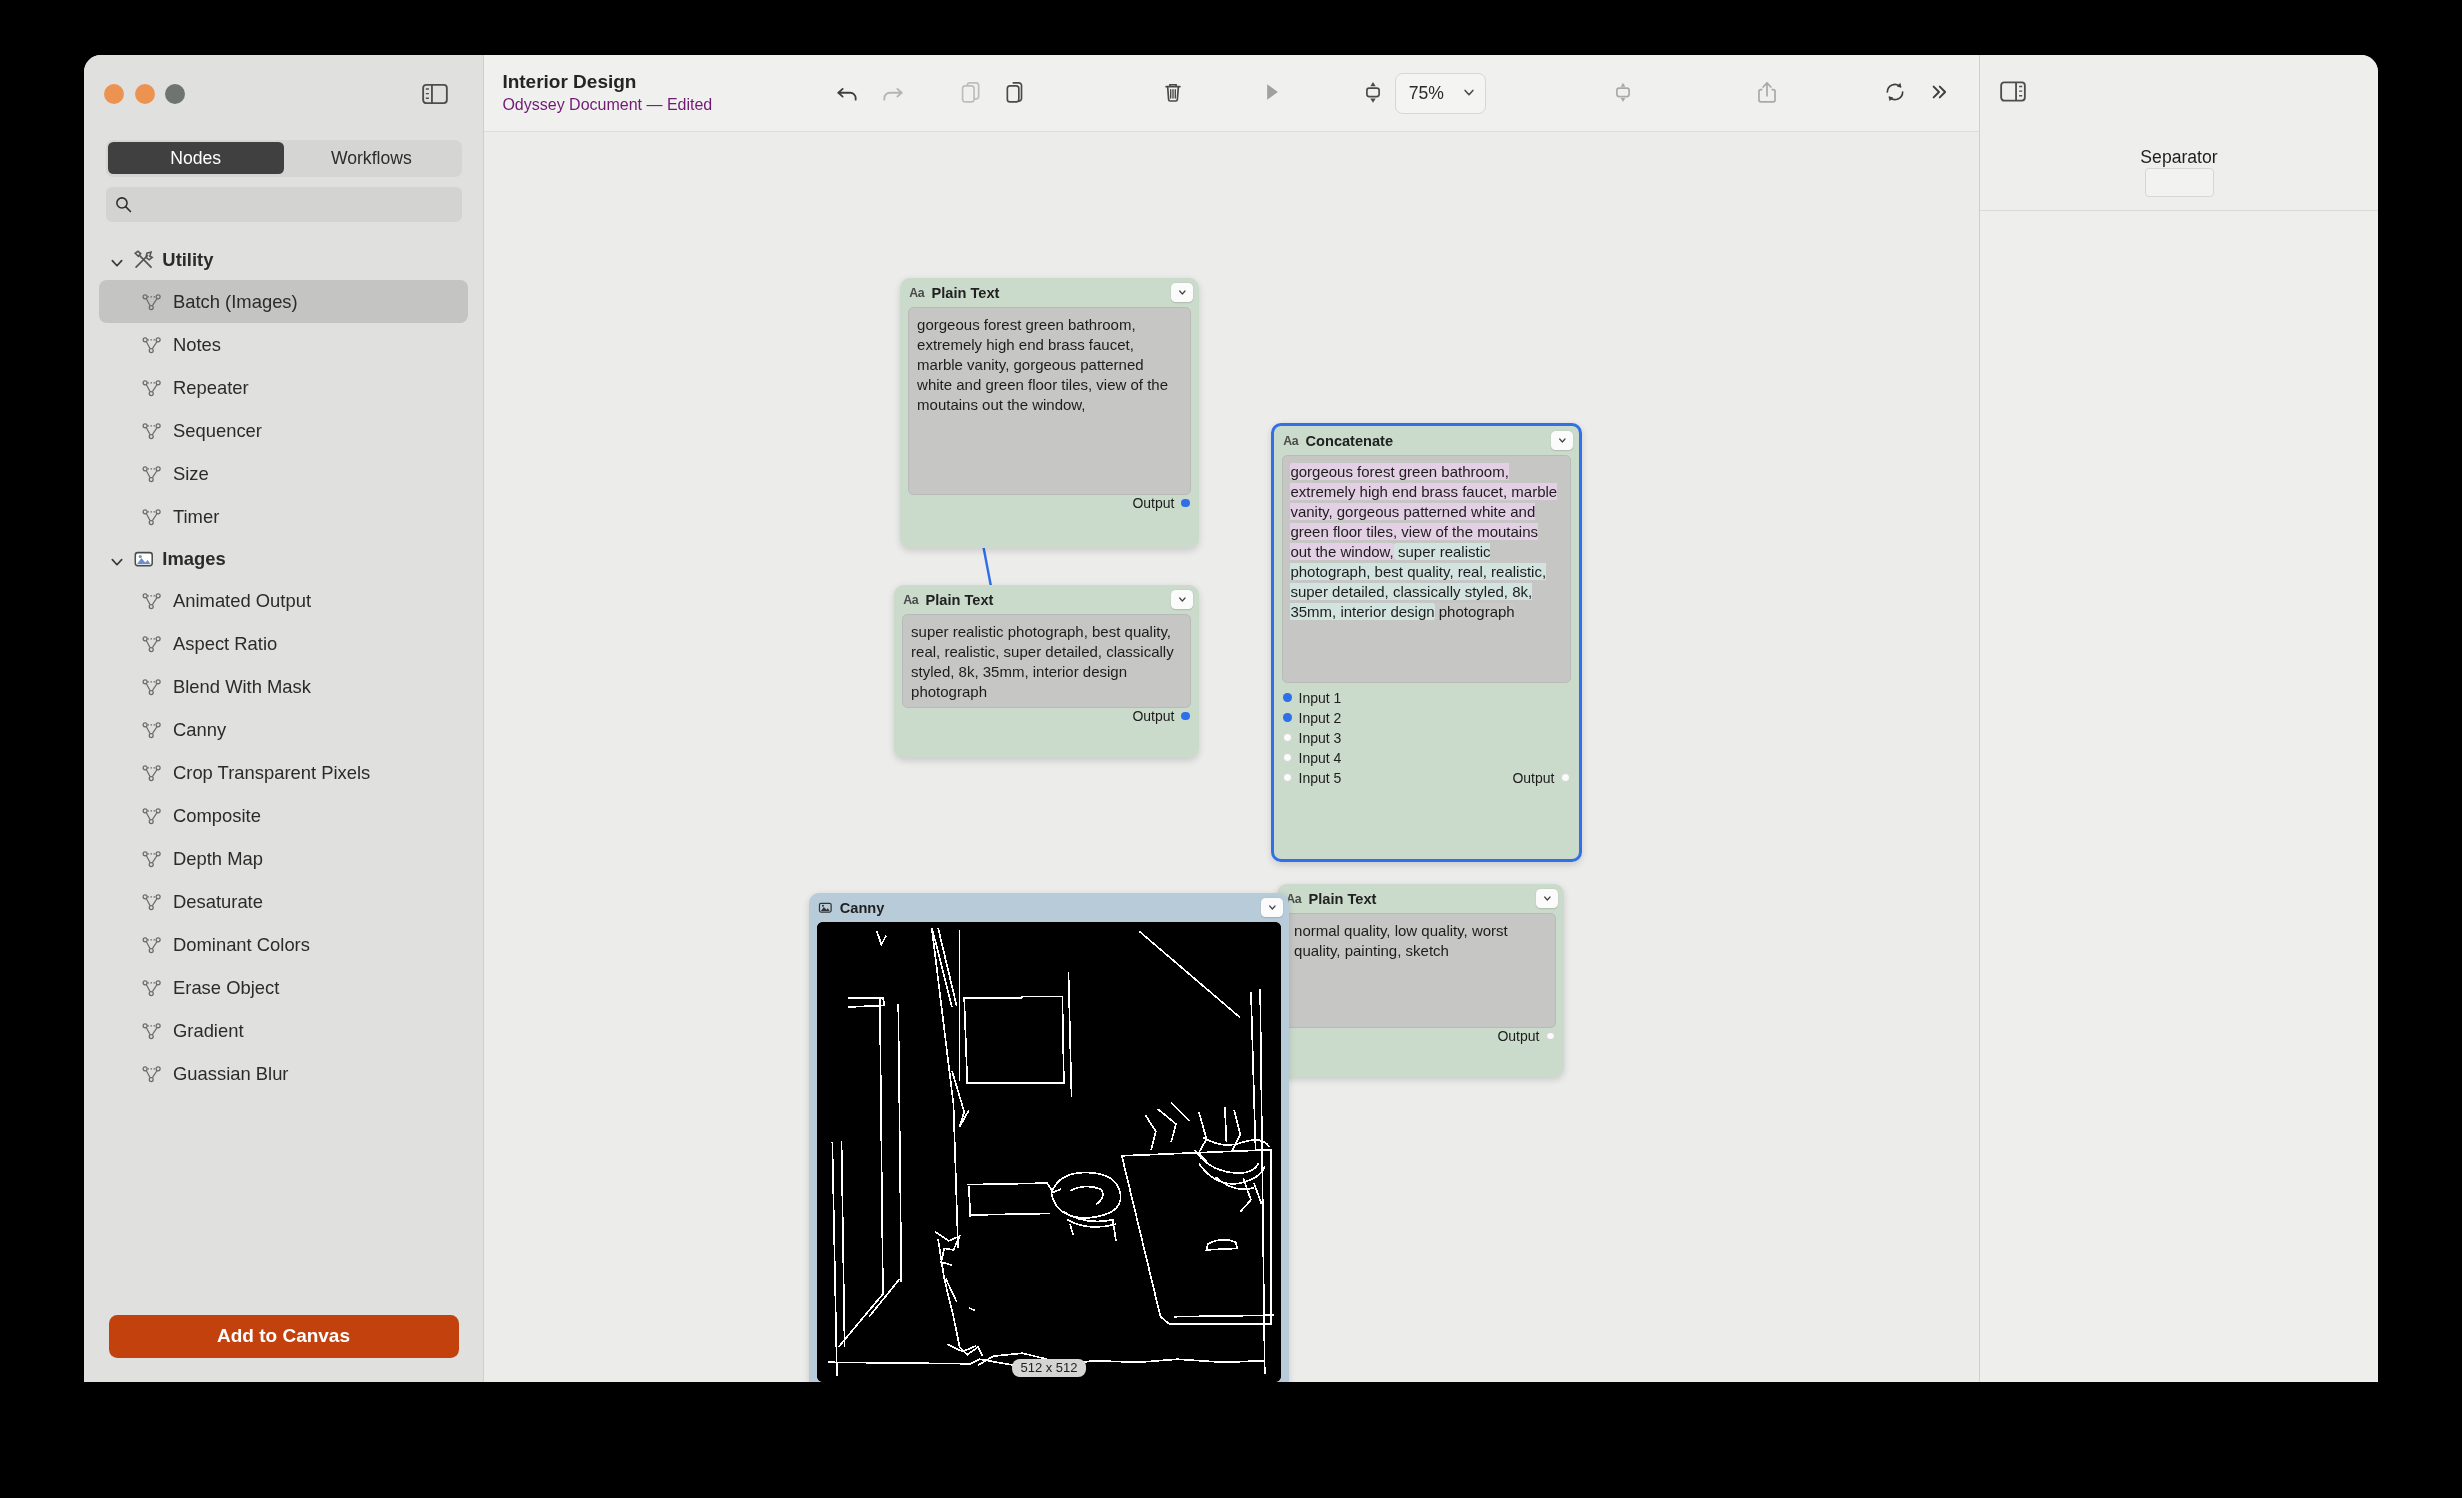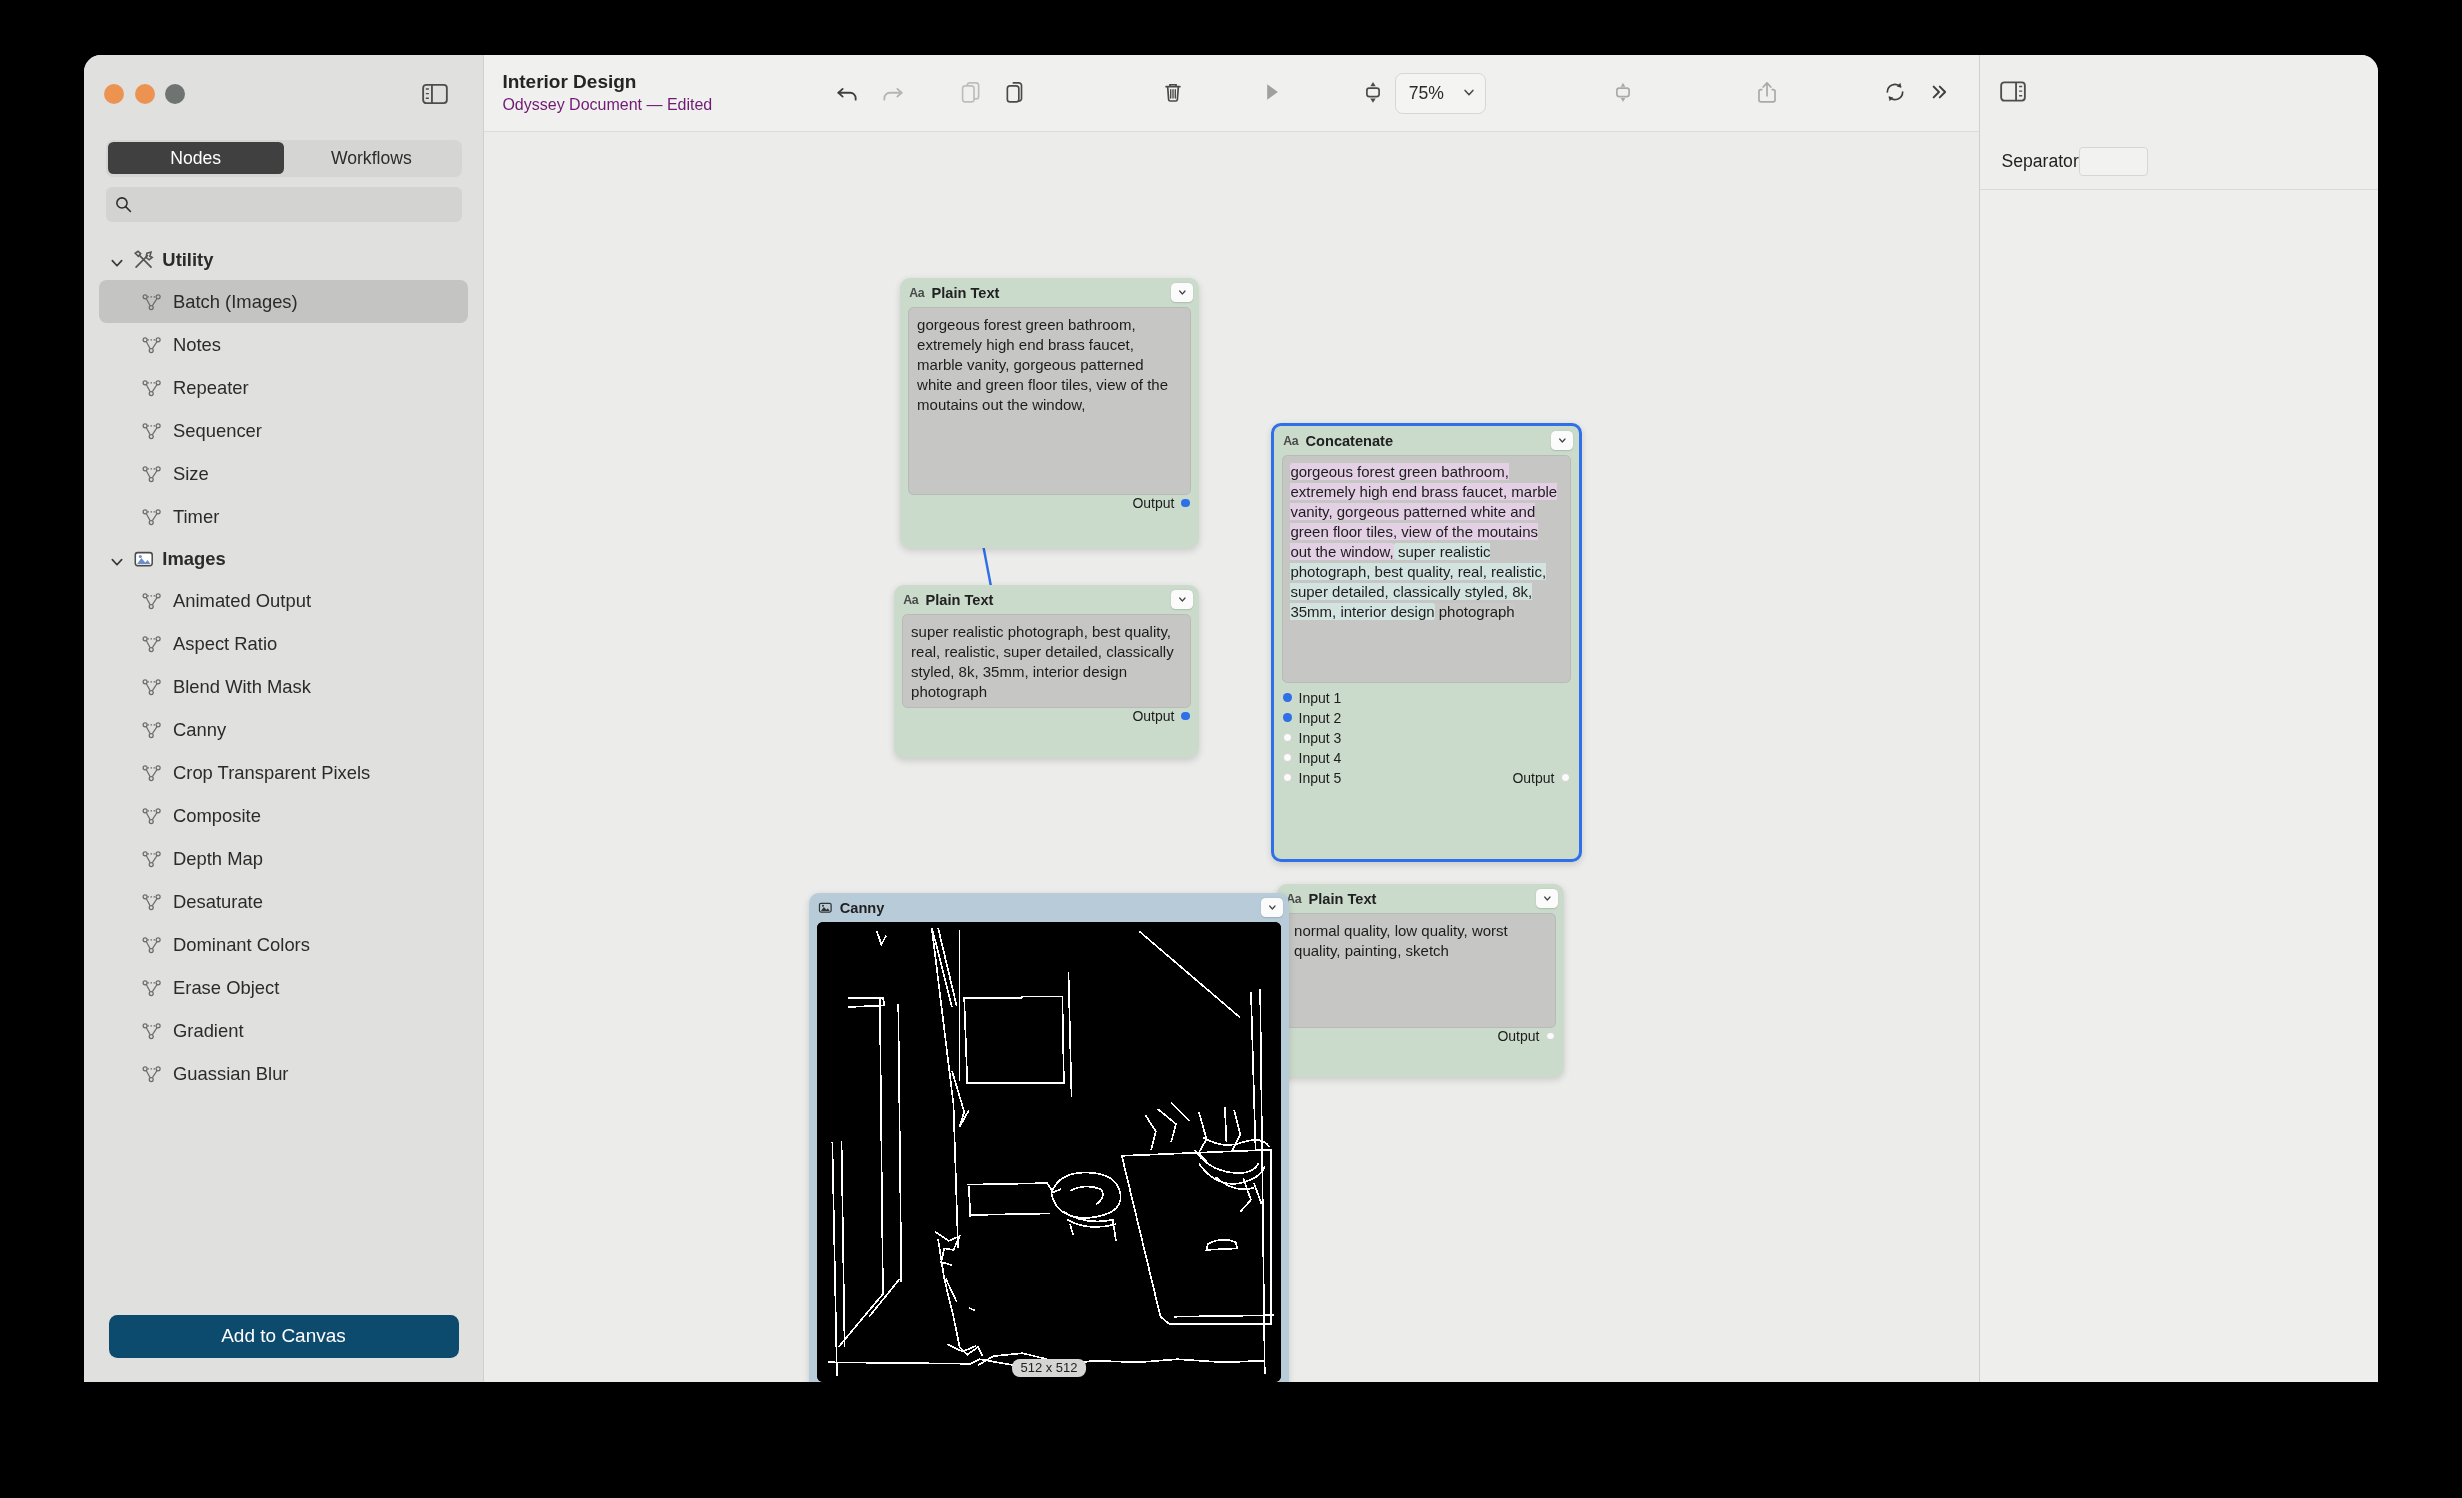--- a/index.html
+++ b/index.html
@@ -84,23 +84,23 @@
   }
   .node-item.selected { background: #c4c4c2; }
   .node-glyph { width: 20px; height: 18.4px; margin-right: 10.7px; flex: 0 0 auto; }
   .add-btn-wrap {
     position: absolute; left: 0; right: 0; bottom: 0;
     height: 92px; background: #e0e0de;
     display: flex; align-items: center; justify-content: center;
   }
   .add-btn {
     width: 350px; height: 43px;
-    background: #0c4a6e; color: #fff;
+    background: #c2410c; color: #fff;
     border: 0; border-radius: 8.4px;
-    font-size: 19px; font-weight: normal; cursor: pointer;
+    font-size: 19px; font-weight: bold; cursor: pointer;
     font-family: "Liberation Sans", sans-serif;
   }
   
   .main {
     flex: 1; display: flex; flex-direction: column;
     min-width: 0;
     border-left: 0.8px solid #cfcfcd;
   }
   .toolbar {
     height: 77px; flex: 0 0 77px;
@@ -191,20 +191,21 @@
   }
   .insp-top {
     height: 77px; flex: 0 0 77px;
     display: flex; align-items: center; padding: 0 20px;
     border-bottom: 0.8px solid transparent;
   }
   .insp-row {
     display: flex; align-items: center; 
     padding: 15.3px 21.5px 12.3px 21.5px;
     border-bottom: 0.8px solid #dadad8;
+    flex-direction: column;
   }
   .insp-label { font-size: 17.6px; color: #1f1f1f; }
   .insp-field {
     width: 69px; height: 29px;
     background: #f2f2f0; border: 0.8px solid #d6d6d4; border-radius: 3.8px;
   }
 </style>
 </head>
 <body>
 

